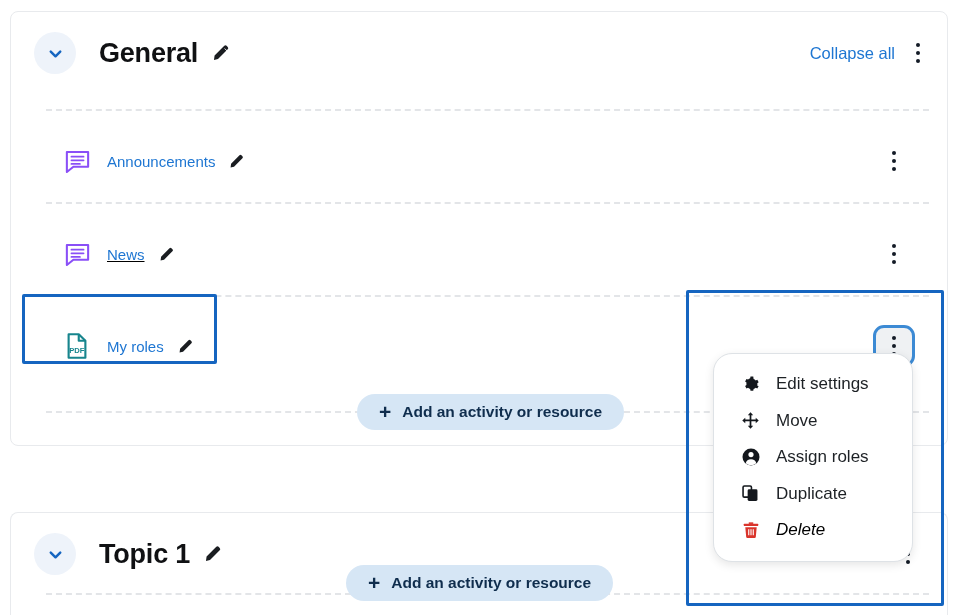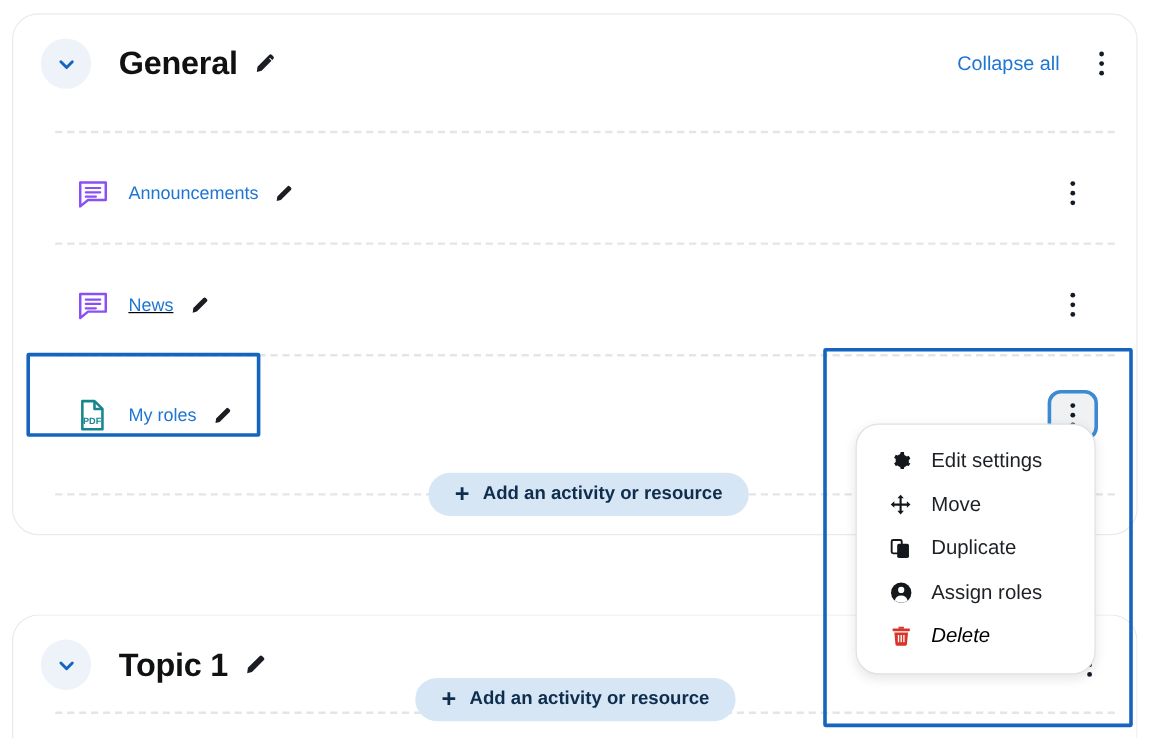--- a/index.html
+++ b/index.html
@@ -17,21 +17,21 @@
     width: 973px;
     height: 615px;
     background: #ffffff;
   }
 
   
   .section-card {
     position: absolute;
     background: #ffffff;
     border: 1px solid #e8eaed;
-    border-radius: 22px;
+    border-radius: 8px;
   }
   #section-general { left: 10px; top: 11px; width: 938px; height: 435px; }
   #section-topic1  { left: 10px; top: 512px; width: 938px; height: 130px; border-bottom: none;
                      border-bottom-left-radius: 0; border-bottom-right-radius: 0; }
 
   
   .section-header {
     position: absolute;
     left: 0; right: 0; top: 0;
     height: 82px;
@@ -73,21 +73,21 @@
   }
   .section-title-pencil { margin-left: 13px; }
 
   .header-right {
     position: absolute;
     right: 14px;
     top: 0;
     height: 82px;
     display: flex;
     align-items: center;
-    gap: 20px;
+    gap: 8px;
   }
   .collapse-all-link {
     color: #1e76d2;
     font-size: 16.5px;
     text-decoration: none;
     cursor: pointer;
     white-space: nowrap;
   }
 
   
@@ -405,37 +405,37 @@
         <svg width="19" height="19" viewBox="0 0 24 24">
           <path fill="#14181d" d="M12 1.6l3.4 3.7h-2.3v5.5h5.5V8.5L22.4 12l-3.8 3.4v-2.3h-5.5v5.5h2.3L12 22.4l-3.4-3.8h2.3v-5.5H5.4v2.3L1.6 12l3.8-3.5v2.3h5.5V5.3H8.6z"></path>
         </svg>
       </span>
       <span>Move</span>
     </a>
 
 
     <a class="menu-item">
       <span class="mi-icon">
-        <svg width="19" height="19" viewBox="0 0 24 24">
-          <rect x="2.6" y="2.6" width="10.6" height="14" rx="1.6" fill="none" stroke="#14181d" stroke-width="2"></rect>
-          <rect x="8.4" y="6.6" width="12.4" height="14.8" rx="1.8" fill="#14181d"></rect>
-        </svg>
-      </span>
-      <span>Duplicate</span>
-    </a>
-
-    <a class="menu-item">
-      <span class="mi-icon">
         <svg width="20" height="20" viewBox="0 0 24 24">
           <circle cx="12" cy="12" r="10.2" fill="#14181d"></circle>
           <circle cx="12" cy="9.1" r="3.1" fill="#ffffff"></circle>
           <path d="M5.6 19.6a6.6 6.6 0 0112.8 0 10.2 10.2 0 01-12.8 0z" fill="#ffffff"></path>
         </svg>
       </span>
       <span>Assign roles</span>
+    </a>
+
+    <a class="menu-item">
+      <span class="mi-icon">
+        <svg width="19" height="19" viewBox="0 0 24 24">
+          <rect x="2.6" y="2.6" width="10.6" height="14" rx="1.6" fill="none" stroke="#14181d" stroke-width="2"></rect>
+          <rect x="8.4" y="6.6" width="12.4" height="14.8" rx="1.8" fill="#14181d"></rect>
+        </svg>
+      </span>
+      <span>Duplicate</span>
     </a>
 
     <a class="menu-item danger">
       <span class="mi-icon">
         <svg width="18" height="18" viewBox="0 0 24 24">
           <rect x="2.4" y="3.6" width="19.2" height="3.1" rx="0.7" fill="#d9342b"></rect>
           <path d="M9 1.8h6v2.1H9z" fill="#d9342b"></path>
           <path d="M4.4 8.2h15.2l-1.2 13.1a1.6 1.6 0 01-1.6 1.4H7.2a1.6 1.6 0 01-1.6-1.4z" fill="#d9342b"></path>
           <path d="M9 11v8M12 11v8M15 11v8" stroke="#ffffff" stroke-width="1.5"></path>
         </svg>

